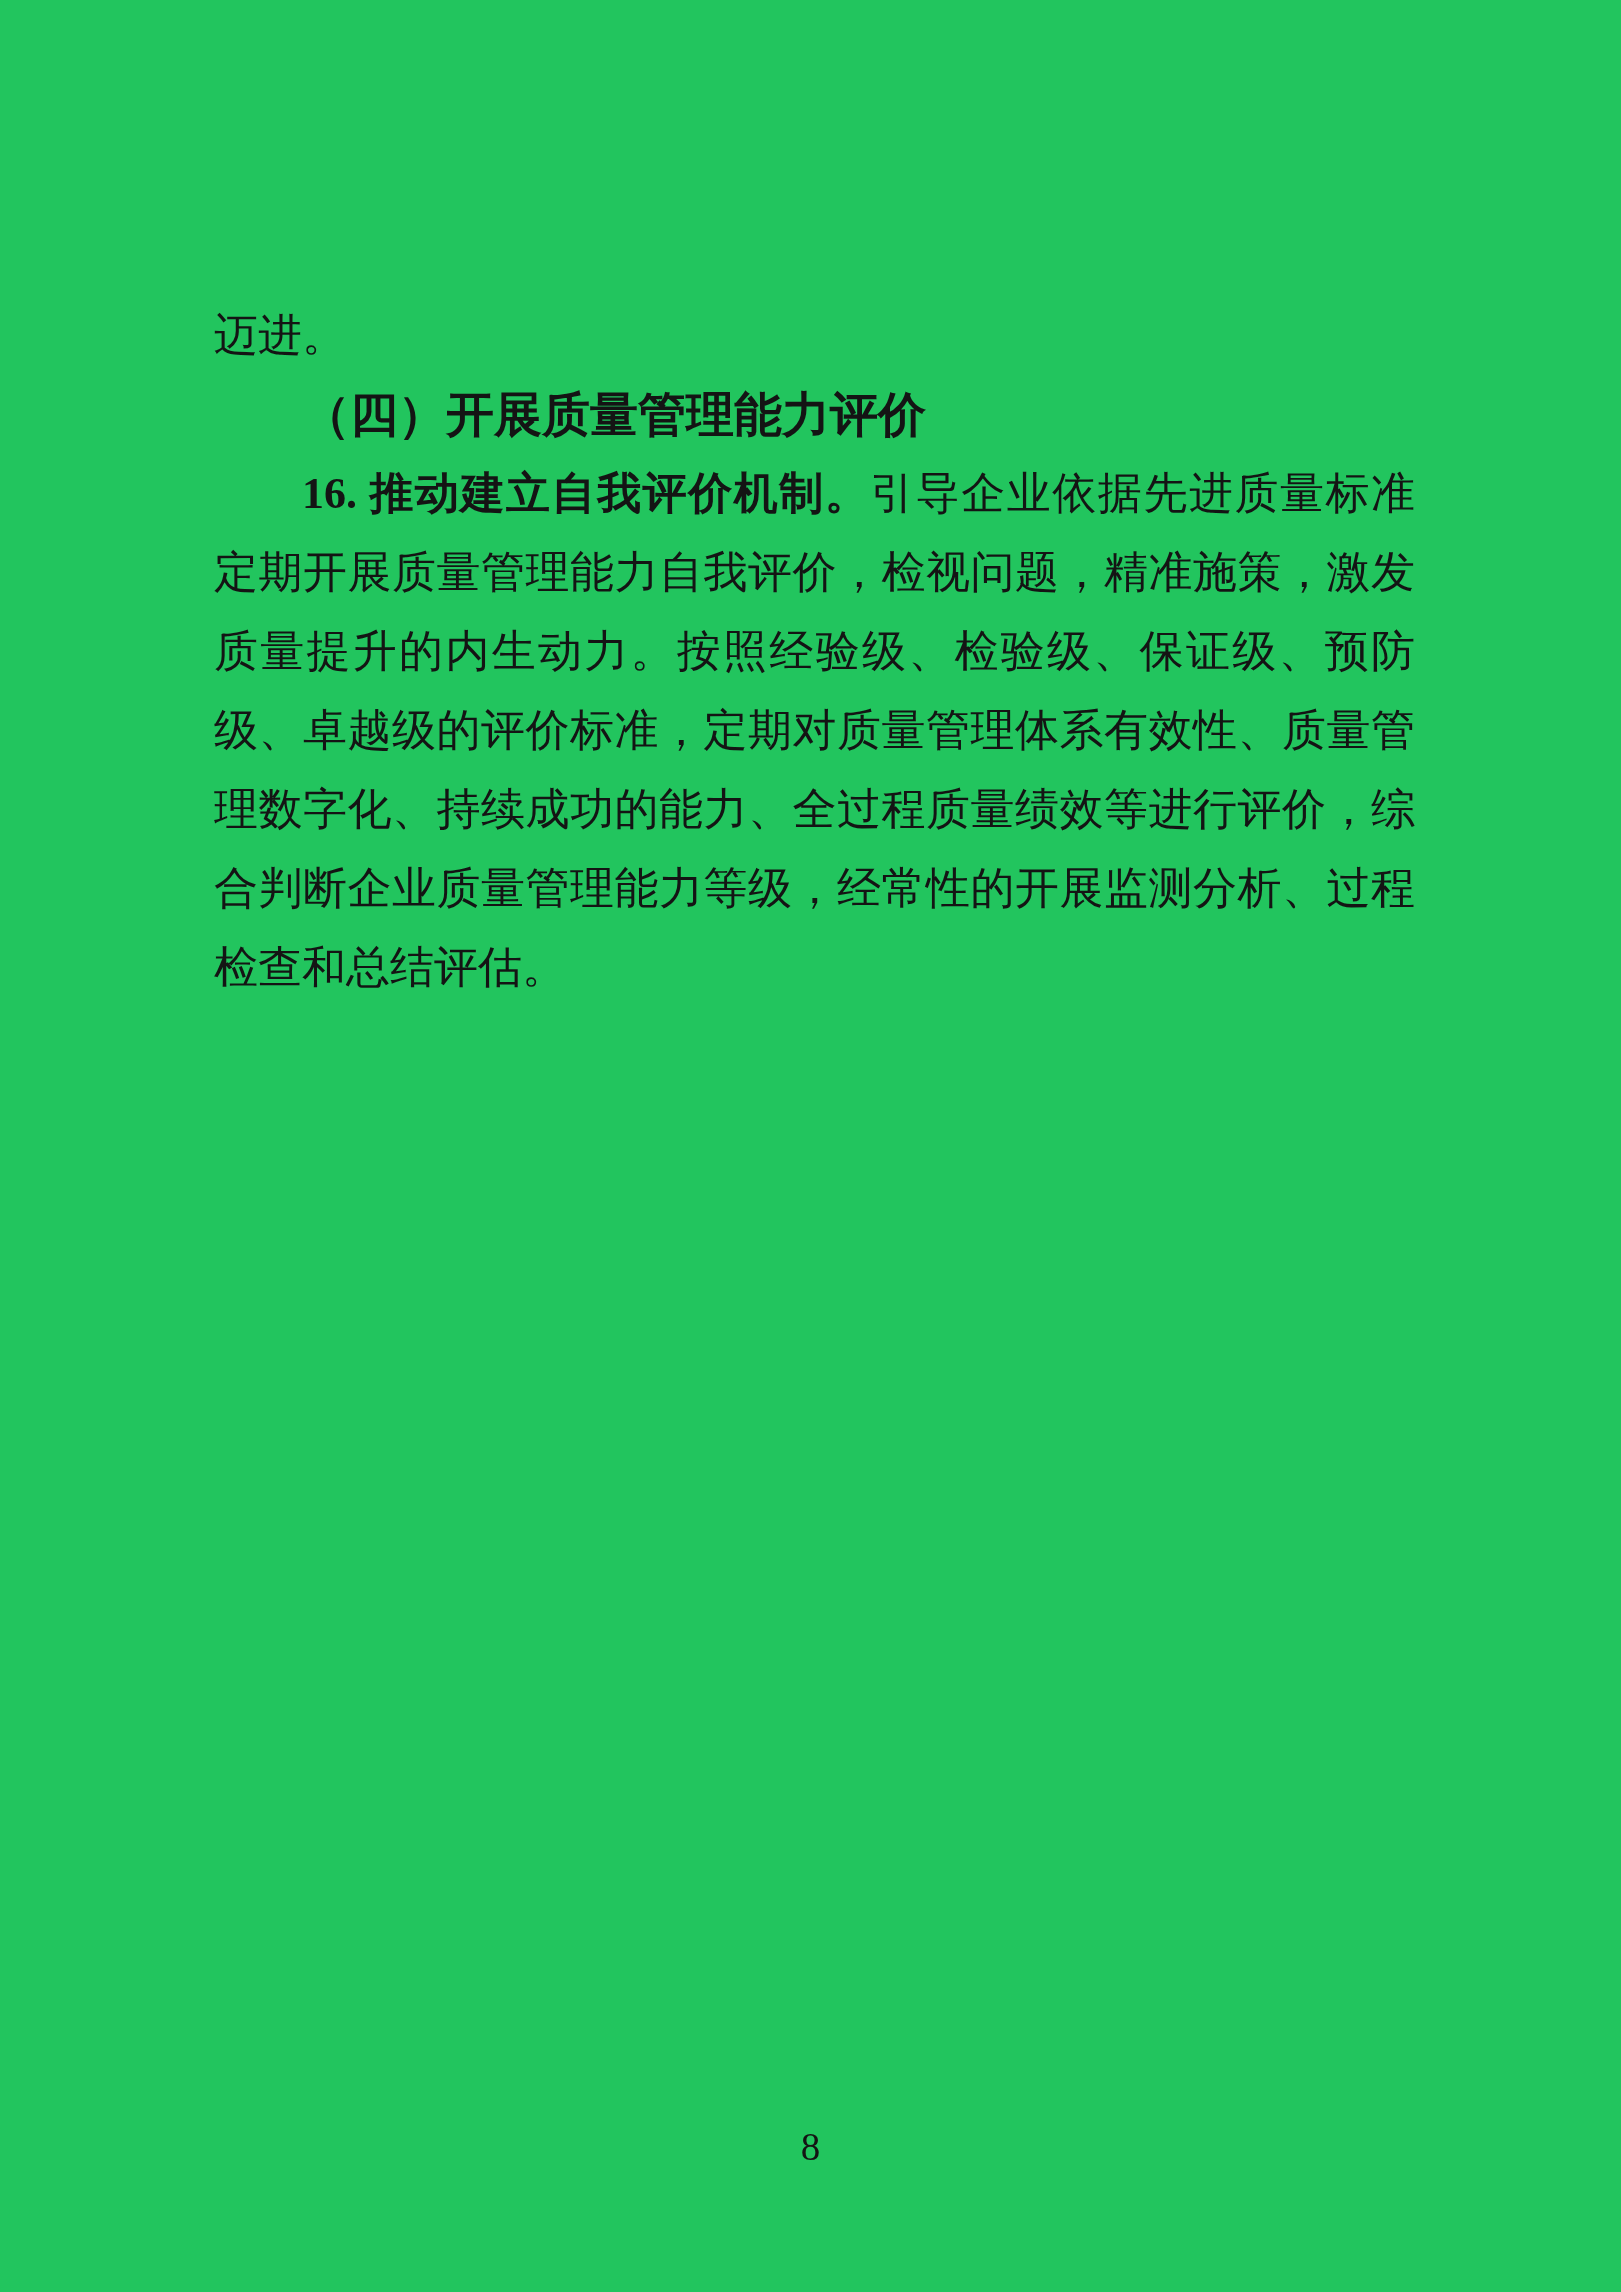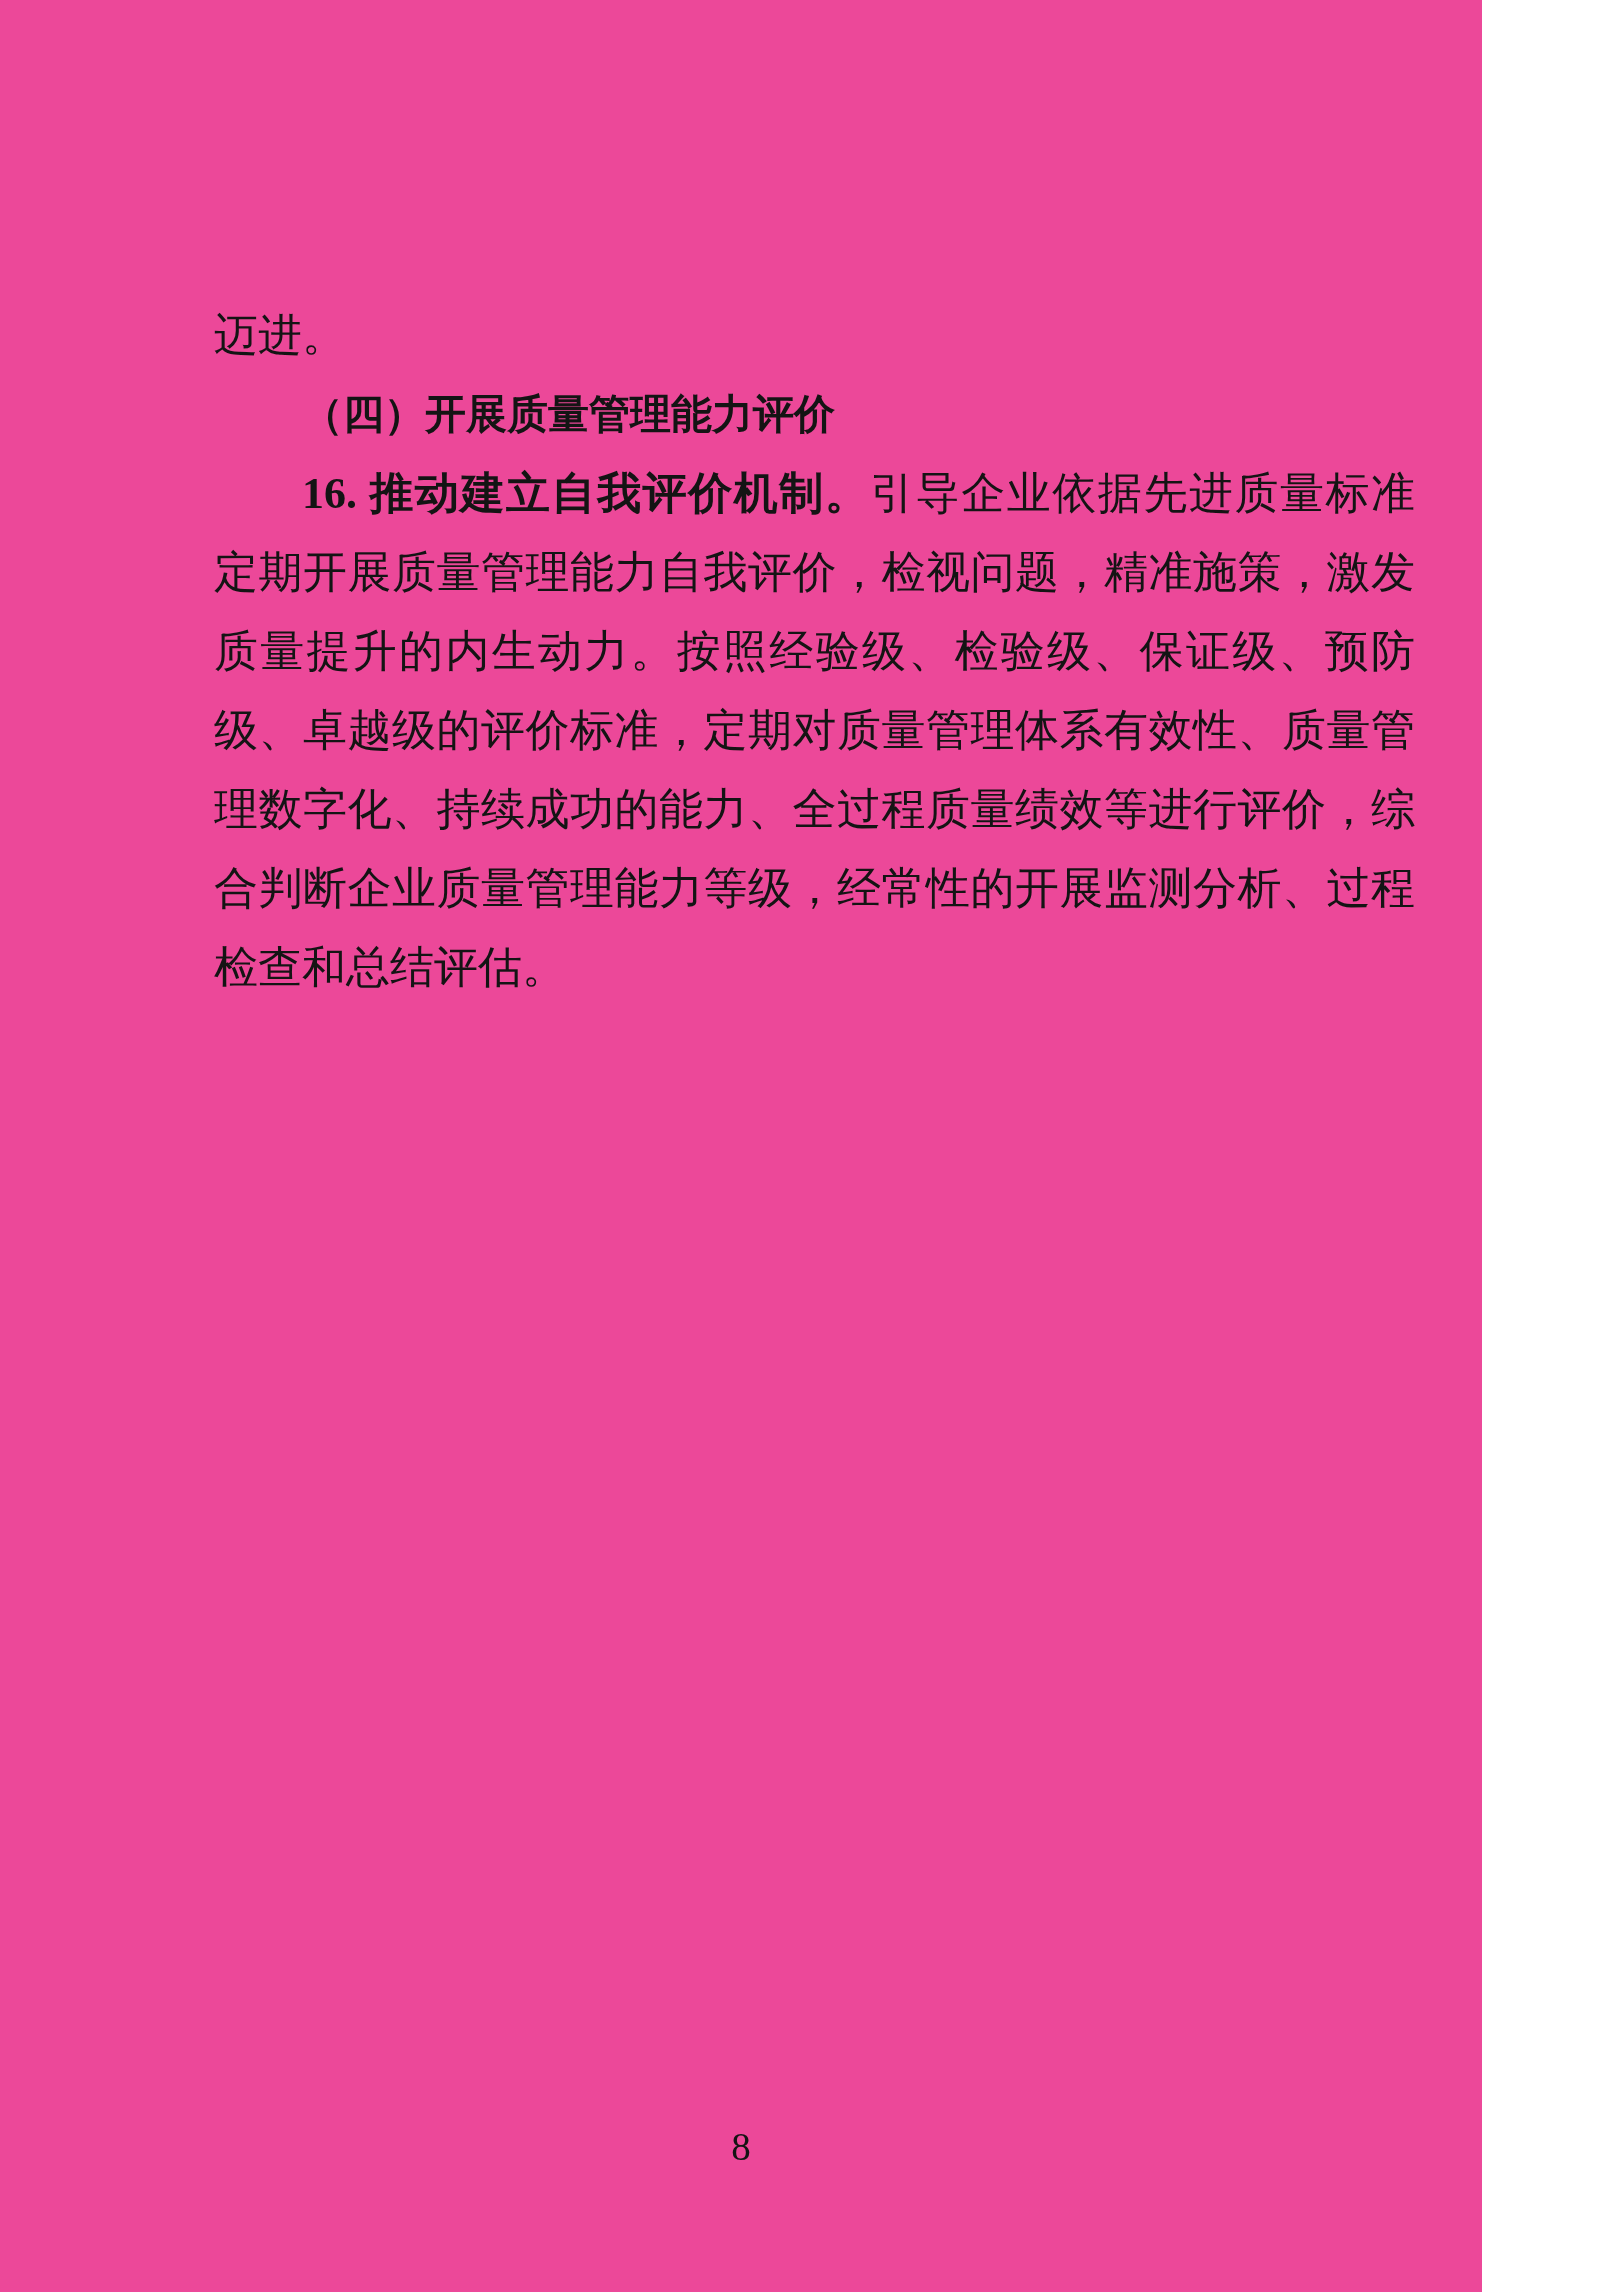--- a/index.html
+++ b/index.html
@@ -10,23 +10,23 @@
     width: 1621px;
     height: 2293px;
     background: #ffffff;
     position: relative;
     font-family: "Liberation Serif", "DejaVu Serif", serif;
     color: #141414;
   }
   .page {
     position: absolute;
     inset: 0;
-    width: 1482px;
+    width: 1621px;
     height: 2293px;
-    background: #ec4899;
+    background: #22c55e;
     overflow: hidden;
   }
   .text-block {
     position: absolute;
     left: 214px;
     top: 296px;
     width: 1201px;
     font-size: 44px;
     line-height: 79px;
     text-align: justify;
@@ -36,21 +36,21 @@
     margin: 0;
     padding: 0;
   }
   .indent {
     text-indent: 88px;
   }
   .lead {
     font-weight: 700;
   }
   .section-heading {
-    font-size: 41px;
+    font-size: 48px;
     font-weight: 700;
     margin: 0;
     padding: 0;
     line-height: 79px;
   }
   .page-number {
     position: absolute;
     top: 2125px;
     left: 0;
     width: 100%;

